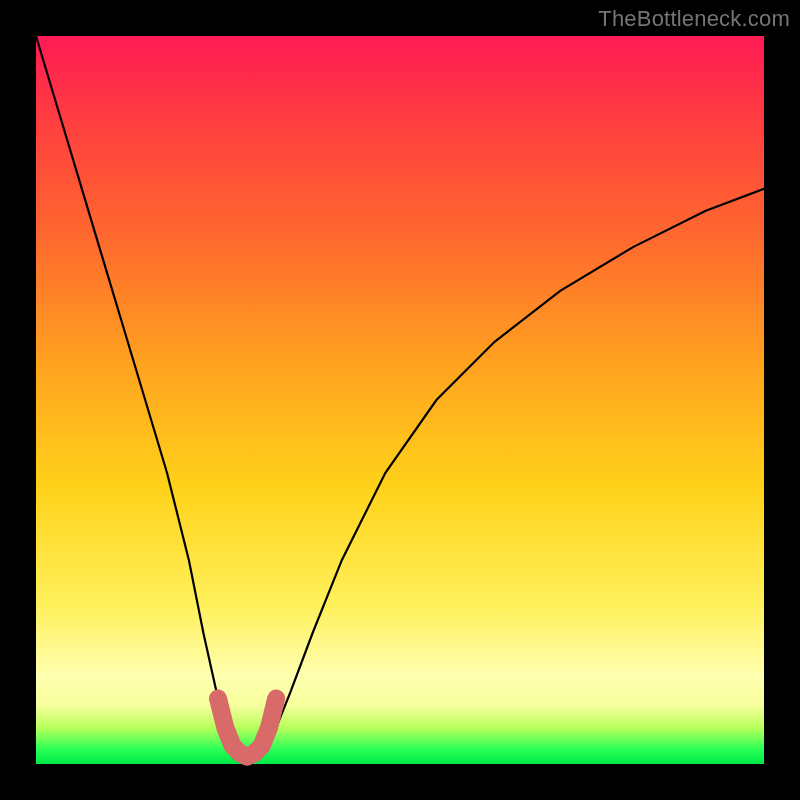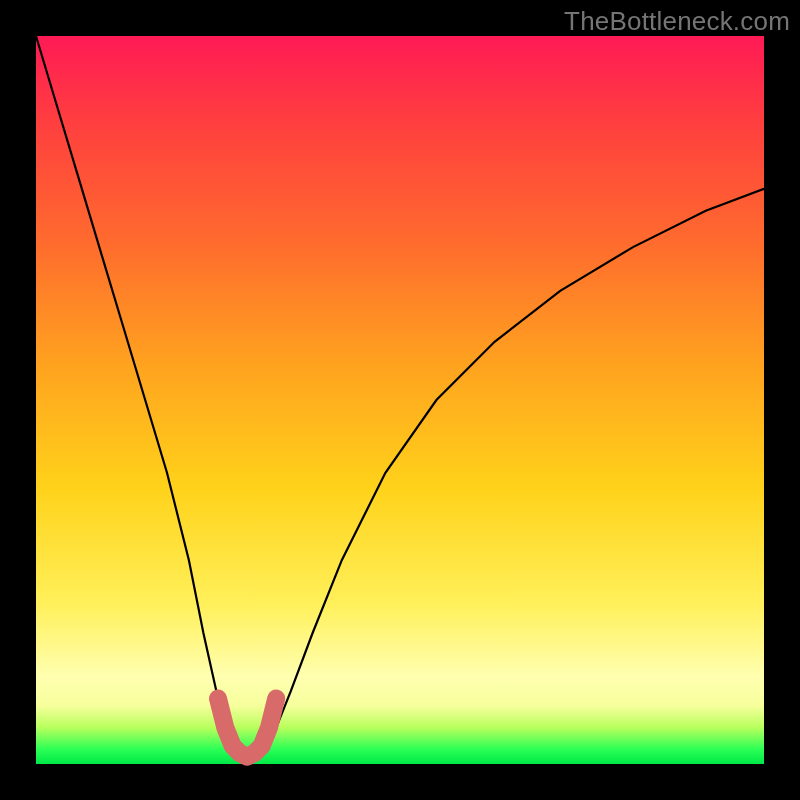--- a/index.html
+++ b/index.html
@@ -39,21 +39,21 @@
       #2aff55 98%,
       #00e847 100%
     );
   }
   .watermark {
     position: absolute;
     top: 6px;
     right: 10px;
     color: #757575;
     font-family: Arial, Helvetica, sans-serif;
-    font-size: 26px;
+    font-size: 22px;
     letter-spacing: 0.2px;
   }
   svg.curves {
     position: absolute;
     left: 0;
     top: 0;
     width: 728px;
     height: 728px;
     overflow: visible;
   }

